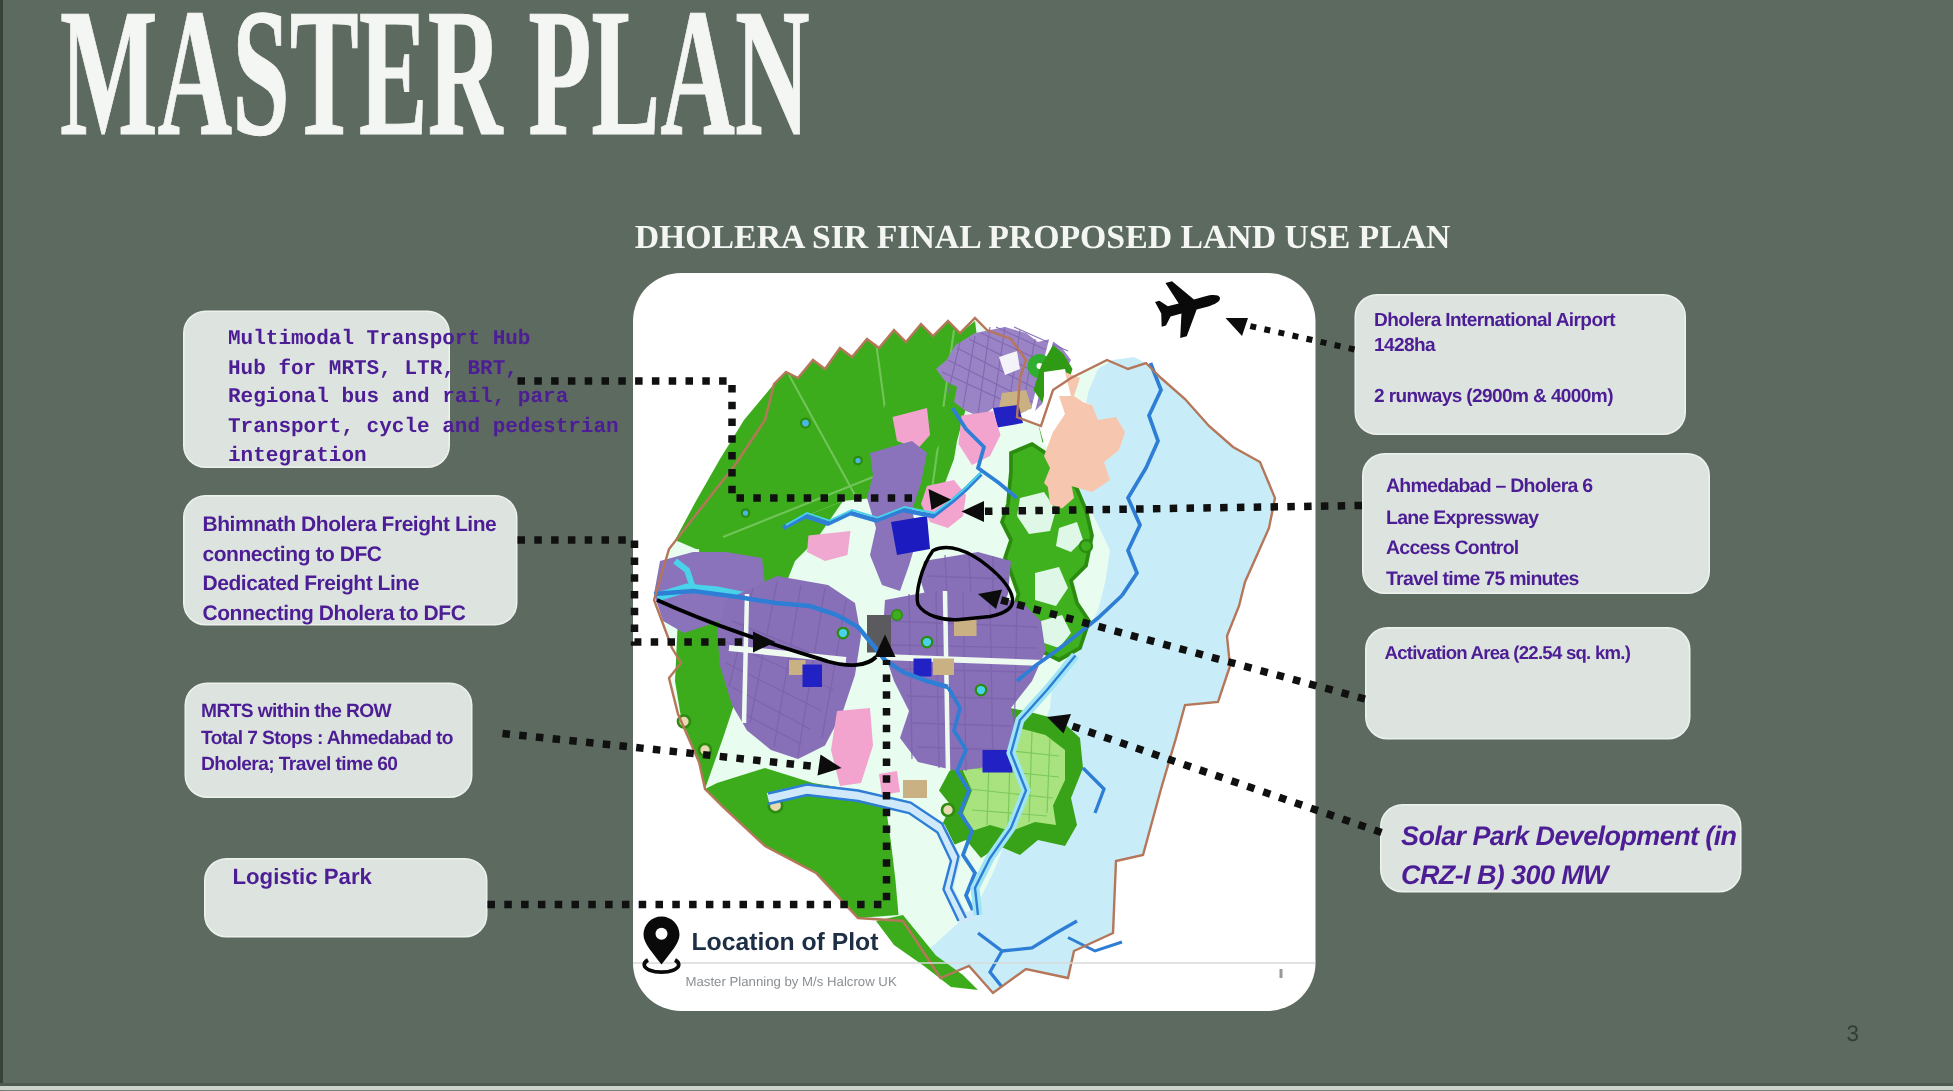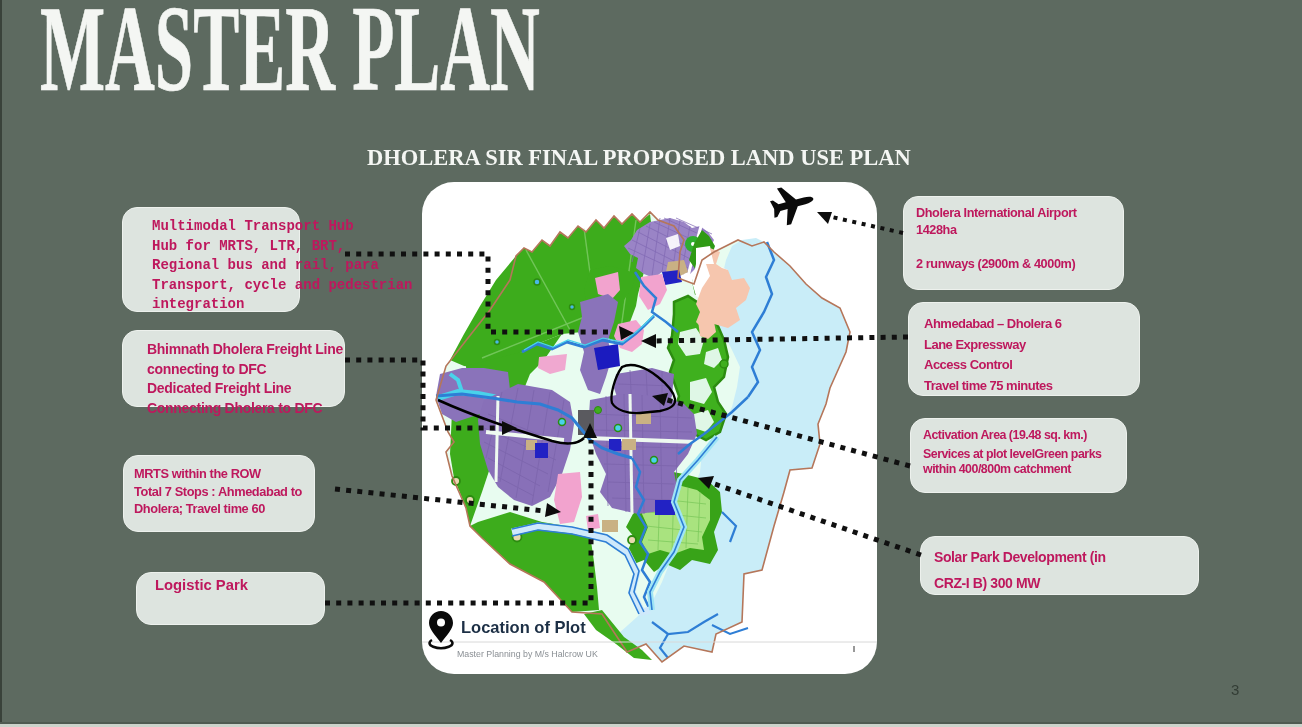--- a/index.html
+++ b/index.html
@@ -1,33 +1,33 @@
 <!DOCTYPE html>
 <html><head>
 <meta charset="utf-8">
 <style>
   html,body{margin:0;padding:0;}
   body{width:1302px;height:727px;overflow:hidden;background:#5d6a60;position:relative;
        font-family:"Liberation Sans", sans-serif;}
   .box{position:absolute;background:#dde4df;border:1.5px solid #edf1ed;border-radius:15px;
-       color:#be185d;font-weight:bold;box-sizing:border-box;}
+       color:#4c1d95;font-weight:bold;box-sizing:border-box;}
 </style>
 </head>
 <body>
 
 <div style="position:absolute;left:0;top:0;width:2px;height:727px;background:#39423a;"></div>
 
 <div style="position:absolute;left:0;top:722px;width:1302px;height:1.5px;background:#4f5a51;"></div>
 <div style="position:absolute;left:0;top:723.5px;width:1302px;height:3.5px;background:#ccd3cb;"></div>
 
 <div style="position:absolute;left:40px;top:-21px;font-family:'Liberation Serif',serif;
      font-size:122px;font-weight:bold;color:#f4f6f3;transform:scaleX(0.565);transform-origin:0 0;-webkit-text-stroke:0.7px #f4f6f3;
      letter-spacing:0px;white-space:nowrap;">MASTER PLAN</div>
 
-<div style="position:absolute;left:367px;top:145px;width:600px;text-align:left;
+<div style="position:absolute;left:367px;top:145px;width:600px;text-align:right;
      font-family:'Liberation Serif',serif;font-weight:bold;font-size:22.5px;color:#f4f6f3;">DHOLERA SIR FINAL PROPOSED LAND USE PLAN</div>
 
 <div id="mappanel" style="position:absolute;left:422px;top:182px;width:455px;height:492px;background:#ffffff;border-radius:32px;">
 <svg width="455" height="492" viewBox="0 0 455 492">
 
   <path fill="#e8fcf0" d="M14,218 L24,184 L46,156 L68,128 L88,98 L94,74 L102,66 L110,70 L120,58 L128,64 L138,50 L146,56 L156,44 L164,50 L174,38 L182,46 L192,34 L200,42 L210,32 L218,40 L228,30 L236,38 L252,44 L262,58 L258,70 L256,96 L272,102 L280,78 L292,70 L304,64 L316,58 L330,64 L342,60 L352,70 L368,84 L384,102 L400,116 L418,126 L428,150 L424,170 L416,188 L408,206 L404,222 L396,242 L398,262 L390,286 L368,288 L362,310 L352,344 L340,388 L322,392 L320,440 L294,452 L290,470 L262,464 L240,480 L224,462 L205,470 L180,432 L150,430 L122,400 L88,382 L60,356 L48,344 L44,326 L30,294 L24,270 L32,260 L26,250 Z"></path>
 
   <path fill="#c9edf8" d="M300,95 L304,78 L310,64 L320,58 L334,56 L342,60 L352,70 L368,84 L384,102 L400,116 L418,126 L428,150 L424,170 L416,188 L408,206 L404,222 L396,242 L398,262 L390,286 L368,288 L362,310 L352,344 L340,388 L322,392 L320,440 L294,452 L290,470 L262,464 L240,480 L224,462 L205,470 L196,452 L215,435 L230,420 L240,400 L248,380 L250,355 L258,330 L270,310 L278,290 L280,270 L290,255 L302,240 L310,225 L315,205 L318,185 L310,168 L305,158 L295,150 L288,130 L295,115 Z"></path>
 
   <path fill="#3dac1c" d="M94,74 L102,66 L110,70 L120,58 L128,64 L138,50 L146,56 L156,44 L164,50 L174,38 L182,46 L192,34 L200,42 L210,32 L218,40 L228,32 L230,48 L226,68 L222,90 L216,112 L214,124 L208,140 L204,152 L196,160 L180,154 L160,150 L140,152 L120,160 L100,170 L82,182 L60,186 L42,184 L28,178 L42,152 L58,124 L74,98 Z"></path>
@@ -245,43 +245,42 @@
 
   <text x="35" y="475" font-family="Liberation Sans, sans-serif" font-size="8.8" fill="#8a8f94">Master Planning by M/s Halcrow UK</text>
 
   <rect x="431" y="464" width="2" height="6" fill="#999"></rect>
 </svg>
 </div>
 
 <div class="box" style="left:122px;top:207px;width:178px;height:105px;padding:9px 29px;
      font-family:Liberation Mono, monospace;font-size:14px;line-height:19.5px;white-space:nowrap;">Multimodal Transport Hub<br>Hub for MRTS, LTR, BRT,<br>Regional bus and rail, para<br>Transport, cycle and pedestrian<br>integration</div>
 
-<div class="box" style="left:122px;top:330px;width:223px;height:77px;padding:9px 24px;
+<div class="box" style="left:122px;top:330px;width:223px;height:87px;padding:9px 12px;
      font-size:14px;line-height:19.5px;letter-spacing:-0.3px;white-space:nowrap;">Bhimnath Dholera Freight Line<br>connecting to DFC<br>Dedicated Freight Line<br>Connecting Dholera to DFC</div>
 
 <div class="box" style="left:123px;top:455px;width:192px;height:77px;padding:9px 10px;
      font-size:12.8px;line-height:17.5px;letter-spacing:-0.4px;white-space:nowrap;">MRTS within the ROW<br>Total 7 Stops : Ahmedabad to<br>Dholera; Travel time 60</div>
 
 <div class="box" style="left:136px;top:572px;width:189px;height:53px;padding:4px 18px;
      font-size:14.8px;white-space:nowrap;">Logistic&nbsp;Park</div>
 
 <div class="box" style="left:903px;top:196px;width:221px;height:94px;padding:8px 12px;
      font-size:12.7px;line-height:17px;letter-spacing:-0.4px;white-space:nowrap;">Dholera International Airport<br>1428ha<br><br>2 runways (2900m &amp; 4000m)</div>
 
 <div class="box" style="left:908px;top:302px;width:232px;height:94px;padding:11px 15px;
      font-size:13px;line-height:20.5px;letter-spacing:-0.5px;white-space:nowrap;">Ahmedabad – Dholera 6<br>Lane Expressway<br>Access Control<br>Travel time 75 minutes</div>
 
 <div class="box" style="left:910px;top:418px;width:217px;height:75px;padding:8px 12px;
      font-size:12.4px;letter-spacing:-0.5px;white-space:nowrap;">
-    <div style="line-height:17px;">Activation Area (19.48 sq. km.)</div>
-    <div style="margin-top:3px;line-height:15px;">Services at plot levelGreen parks<br>within 400/800m catchment</div>
+    <div style="line-height:17px;">Activation Area (22.54 sq. km.)</div>
   </div>
 
-<div class="box" style="left:920px;top:536px;width:279px;height:59px;padding:7px 13px;
-     font-size:14px;line-height:26px;letter-spacing:-0.4px;white-space:nowrap;">Solar Park Development (in<br>CRZ-I B) 300 MW</div>
+<div class="box" style="left:920px;top:536px;width:241px;height:59px;padding:7px 13px;
+     font-size:18px;line-height:26px;letter-spacing:-0.4px;white-space:nowrap;font-style:italic;">Solar Park Development (in<br>CRZ-I B) 300 MW</div>
 
 <div style="position:absolute;left:1231px;top:681px;font-size:15px;color:#333d35;">3</div>
 
 <svg id="overlay" width="1302" height="727" viewBox="0 0 1302 727" style="position:absolute;left:0;top:0;pointer-events:none;">
   <g fill="none" stroke="#101010" stroke-width="5" stroke-dasharray="5 6.2">
 
     <path d="M903,233 L823,215" stroke-width="4" stroke-dasharray="4 5.6"></path>
 
     <path d="M345,254 H488 V332 H612"></path>
 

